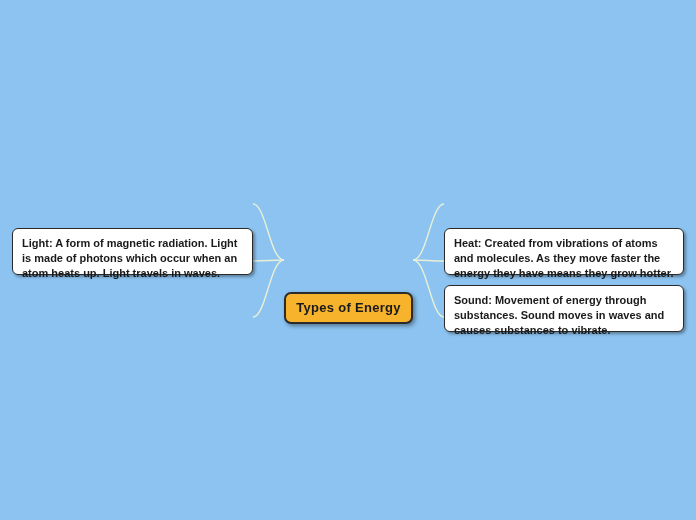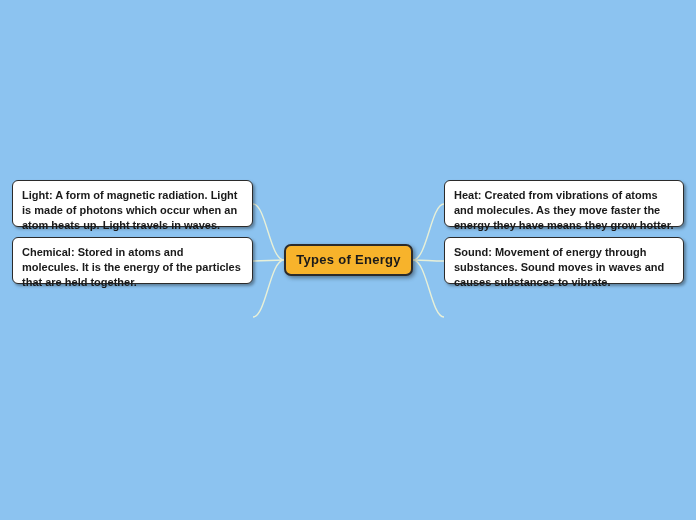--- a/index.html
+++ b/index.html
@@ -30,20 +30,21 @@
     box-sizing: border-box;
     border: 1px solid #2b2b2b;
     border-radius: 6px;
     background: #ffffff;
     box-shadow: 2px 2px 3px rgba(0,0,0,0.35);
     color: #1a1a1a;
     font-size: 11px;
     font-weight: bold;
     line-height: 1.38;
     padding: 7px 9px;
+    margin-top: 48px;
   }
   .central {
     background: #f7b32b;
     border: 2px solid #2b2b2b;
     border-radius: 7px;
     text-align: center;
     font-size: 13px;
     font-weight: bold;
     letter-spacing: 0.3px;
     padding: 0;
@@ -79,23 +80,20 @@
 
     <path d="M413,260 C427,260 431,204 444,204" fill="none" stroke="#e8f0d8" stroke-width="1.4"></path>
     <path d="M413,260 C425,260 431,261 444,261" fill="none" stroke="#e8f0d8" stroke-width="1.4"></path>
     <path d="M413,260 C427,260 431,317 444,317" fill="none" stroke="#e8f0d8" stroke-width="1.4"></path>
   </svg>
 
   <div class="node" id="node-light">
     <span>Light: A form of magnetic radiation. Light is made of photons which occur when an atom heats up. Light travels in waves.</span>
   </div>
 
-  <div class="node" id="node-chemical">
-    <span>Chemical: Stored in atoms and molecules. It is the energy of the particles that are held together.</span>
-  </div>
 
 
   <div class="node central" id="node-central">
     <span class="central-label">Types of Energy</span>
   </div>
 
   <div class="node" id="node-heat">
     <span>Heat: Created from vibrations of atoms and molecules. As they move faster the energy they have means they grow hotter.</span>
   </div>
 

